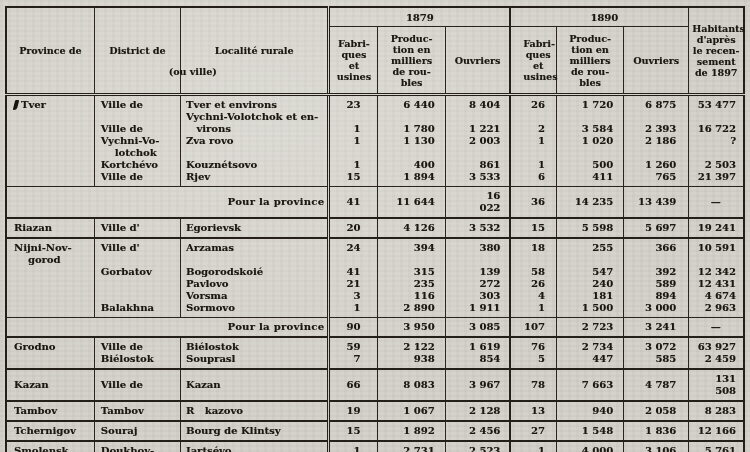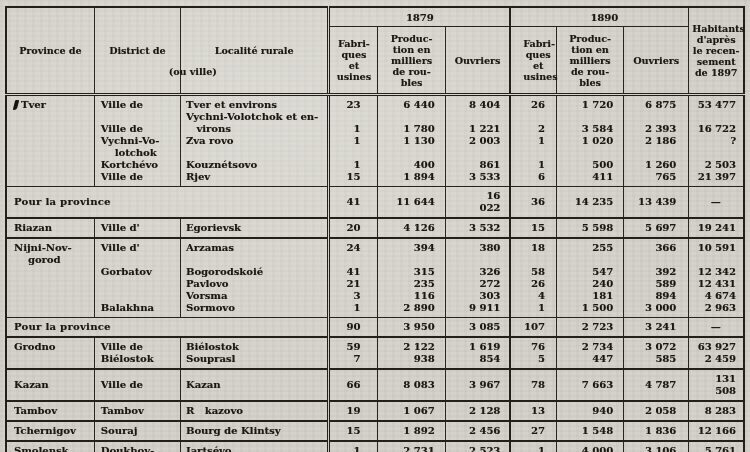--- a/index.html
+++ b/index.html
@@ -61,21 +61,21 @@
   td.c3{padding-right:17px;}
   td.c4{padding-right:10px;}
   td.c5{padding-right:9px;padding-left:20px;}
   td.c6{padding-right:11px;}
   td.c7{padding-right:10px;}
   td.c8{padding-right:12px;}
   td.c9{padding-right:7px;}
   tr.sec-first>td{border-top:2px solid #241f18;padding-top:3px;}
   tr.sec-last>td{padding-bottom:3px;}
   tr.total-row>td{border-top:1px solid #2a241c;padding-top:3px;padding-bottom:3px;}
-  td.total-label{text-align:left;letter-spacing:.3px;margin-left:39px;}
+  td.total-label{text-align:right;letter-spacing:.3px;margin-left:39px;}
   tr.total-row td.c9{text-align:center;padding-right:4px;}
   
   td.ink::before{
     content:"";display:inline-block;
     width:4px;height:10px;margin:0 3px -2px 0;
     background:#17130e;transform:skewX(-14deg);
     border-radius:1px 1px 3px 1px;
   }
 </style>
 </head>
@@ -228,21 +228,21 @@
           <td class="num c7">255</td>
           <td class="num c8">366</td>
           <td class="num c9">10 591</td>
         </tr>
         <tr>
           <td class="txt c0"></td>
           <td class="txt c1">Gorbatov</td>
           <td class="txt c2">Bogorodskoié</td>
           <td class="num c3">41</td>
           <td class="num c4">315</td>
-          <td class="num c5">326</td>
+          <td class="num c5">139</td>
           <td class="num c6">58</td>
           <td class="num c7">547</td>
           <td class="num c8">392</td>
           <td class="num c9">12 342</td>
         </tr>
         <tr>
           <td class="txt c0"></td>
           <td class="txt c1"></td>
           <td class="txt c2">Pavlovo</td>
           <td class="num c3">21</td>
@@ -264,21 +264,21 @@
           <td class="num c7">181</td>
           <td class="num c8">894</td>
           <td class="num c9">4 674</td>
         </tr>
         <tr class="sec-last">
           <td class="txt c0"></td>
           <td class="txt c1">Balakhna</td>
           <td class="txt c2">Sormovo</td>
           <td class="num c3">1</td>
           <td class="num c4">2 890</td>
-          <td class="num c5">9 911</td>
+          <td class="num c5">1 911</td>
           <td class="num c6">1</td>
           <td class="num c7">1 500</td>
           <td class="num c8">3 000</td>
           <td class="num c9">2 963</td>
         </tr>
         <tr class="total-row">
           <td colspan="3" class="total-label c0">Pour la province</td>
           <td class="num c3">90</td>
           <td class="num c4">3 950</td>
           <td class="num c5">3 085</td>

